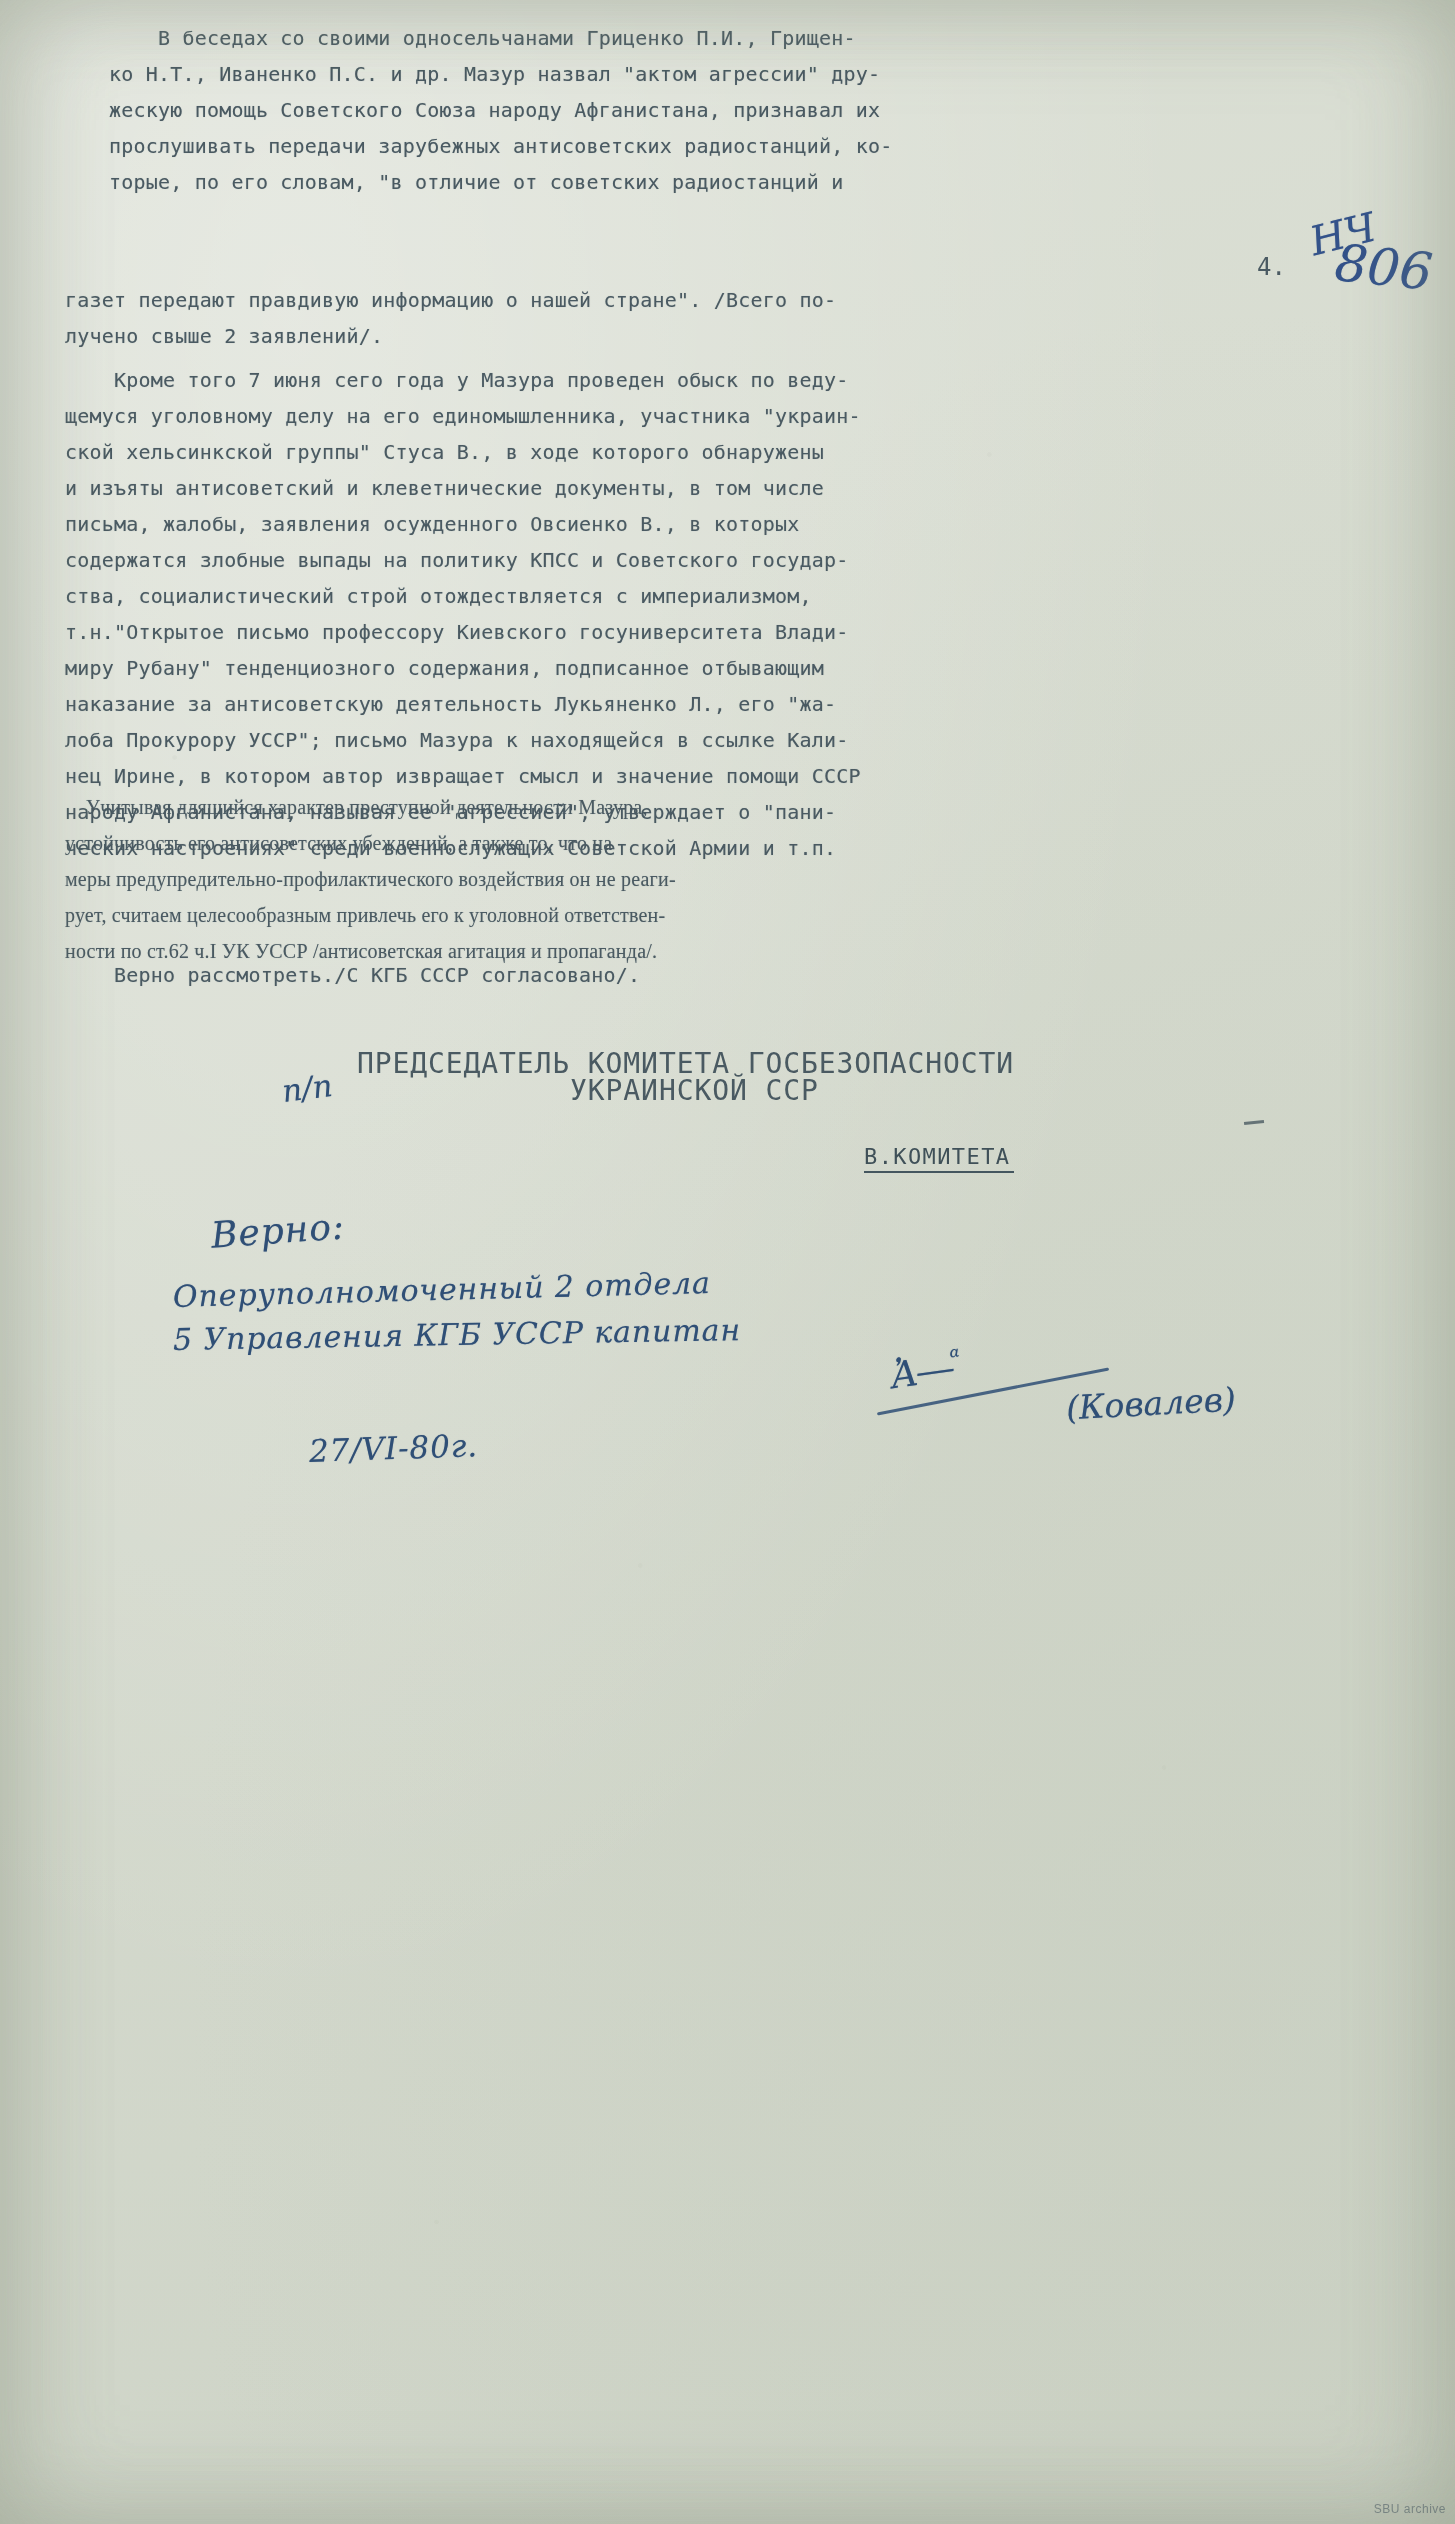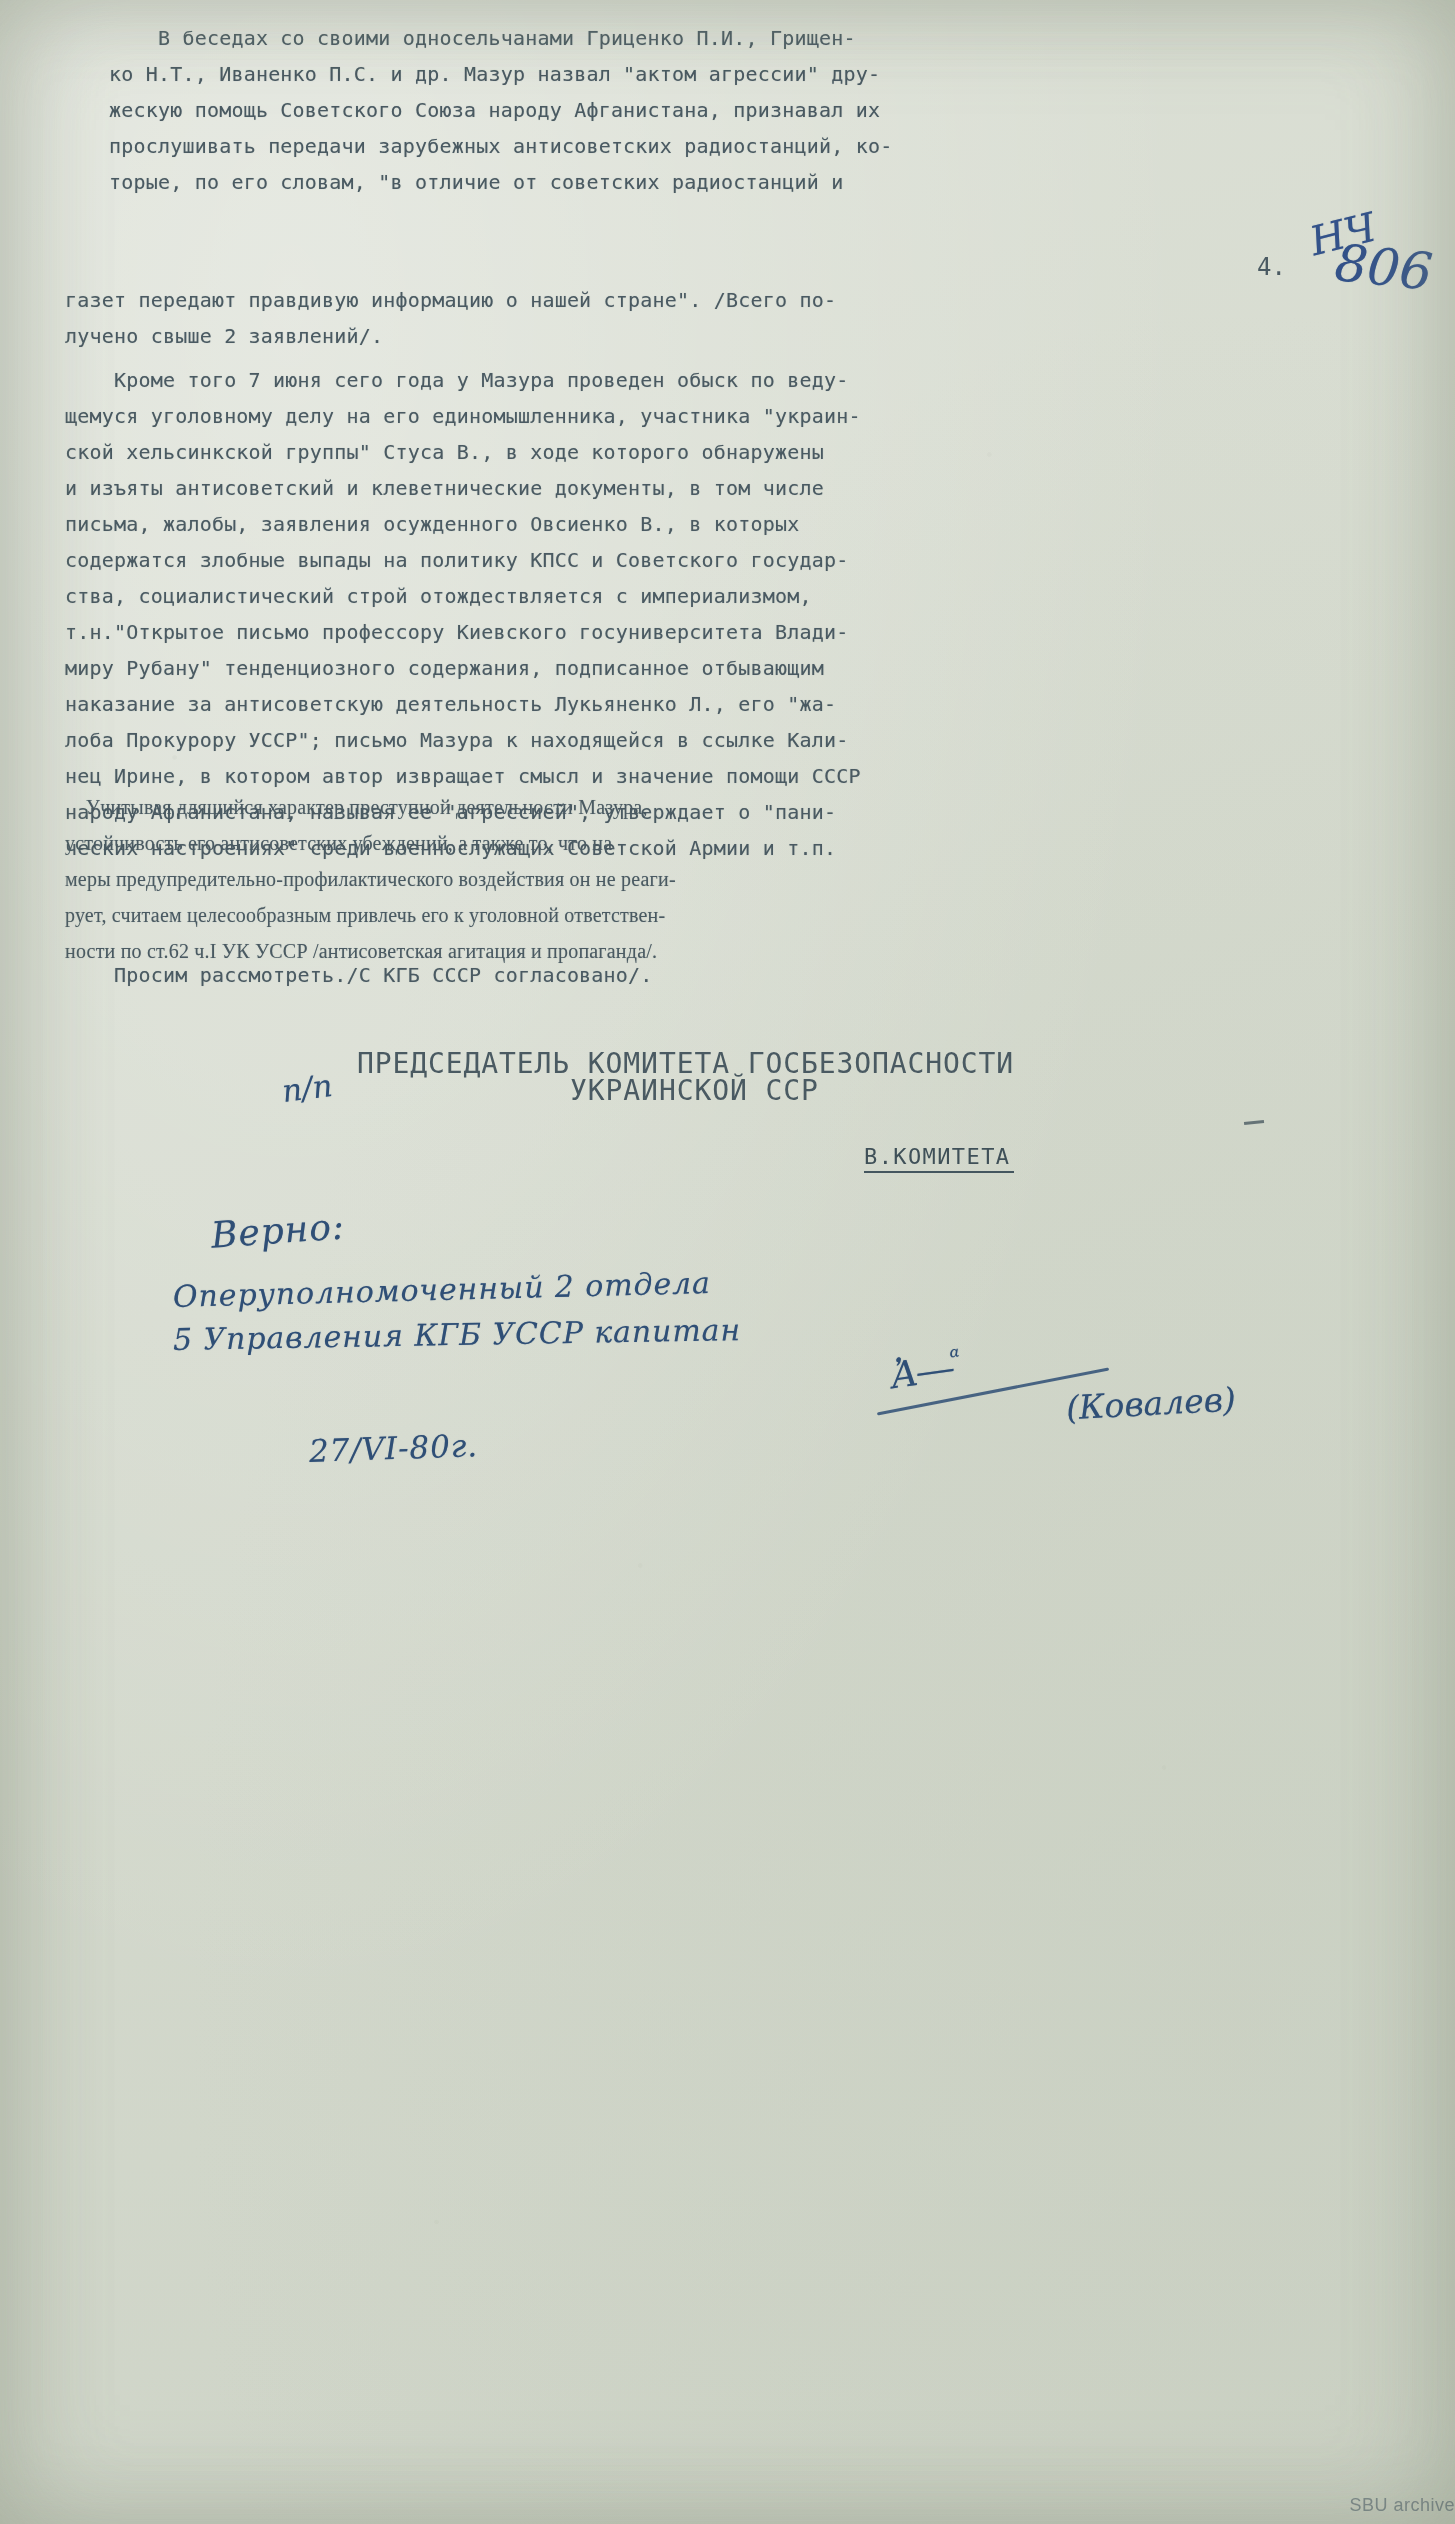--- a/index.html
+++ b/index.html
@@ -125,23 +125,23 @@
     left: 1244px; top: 1121px;
     width: 20px; height: 2.7px;
     background: #4a5a62;
     transform: rotate(-6deg);
     opacity: .8;
   }
 
   
   .watermark {
     position: absolute;
-    right: 0; bottom: 9px;
+    right: 9px; bottom: 9px;
     font-family: "Liberation Sans", sans-serif;
-    font-size: 18px;
+    font-size: 12px;
     color: rgba(70,85,95,0.55);
     letter-spacing: 0.5px;
     margin-top: 38px;
   }
 </style>
 </head>
 <body>
 
 <div class="page">
 
@@ -176,21 +176,21 @@
 нец Ирине, в котором автор извращает смысл и значение помощи СССР
 народу Афганистана, называя ее "агрессией", утверждает о "пани-
 ческих настроениях" среди военнослужащих Советской Армии и т.п.</div>
 
   <div class="typed blk-d">    Учитывая длящийся характер преступной деятельности Мазура,
 устойчивость его антисоветских убеждений, а также то, что на
 меры предупредительно-профилактического воздействия он не реаги-
 рует, считаем целесообразным привлечь его к уголовной ответствен-
 ности по ст.62 ч.I УК УССР /антисоветская агитация и пропаганда/.</div>
 
-  <div class="typed blk-e">    Просим рассмотреть./С КГБ СССР согласовано/.</div>
+  <div class="typed blk-e">    Верно рассмотреть./С КГБ СССР согласовано/.</div>
 
   <div class="hand hw-pp">п/п</div>
 
   <div class="sig-typed">ПРЕДСЕДАТЕЛЬ КОМИТЕТА ГОСБЕЗОПАСНОСТИ
             УКРАИНСКОЙ ССР</div>
 
   <div class="hw-tick"></div>
 
   <div class="sig-name">В.КОМИТЕТА</div>
 

